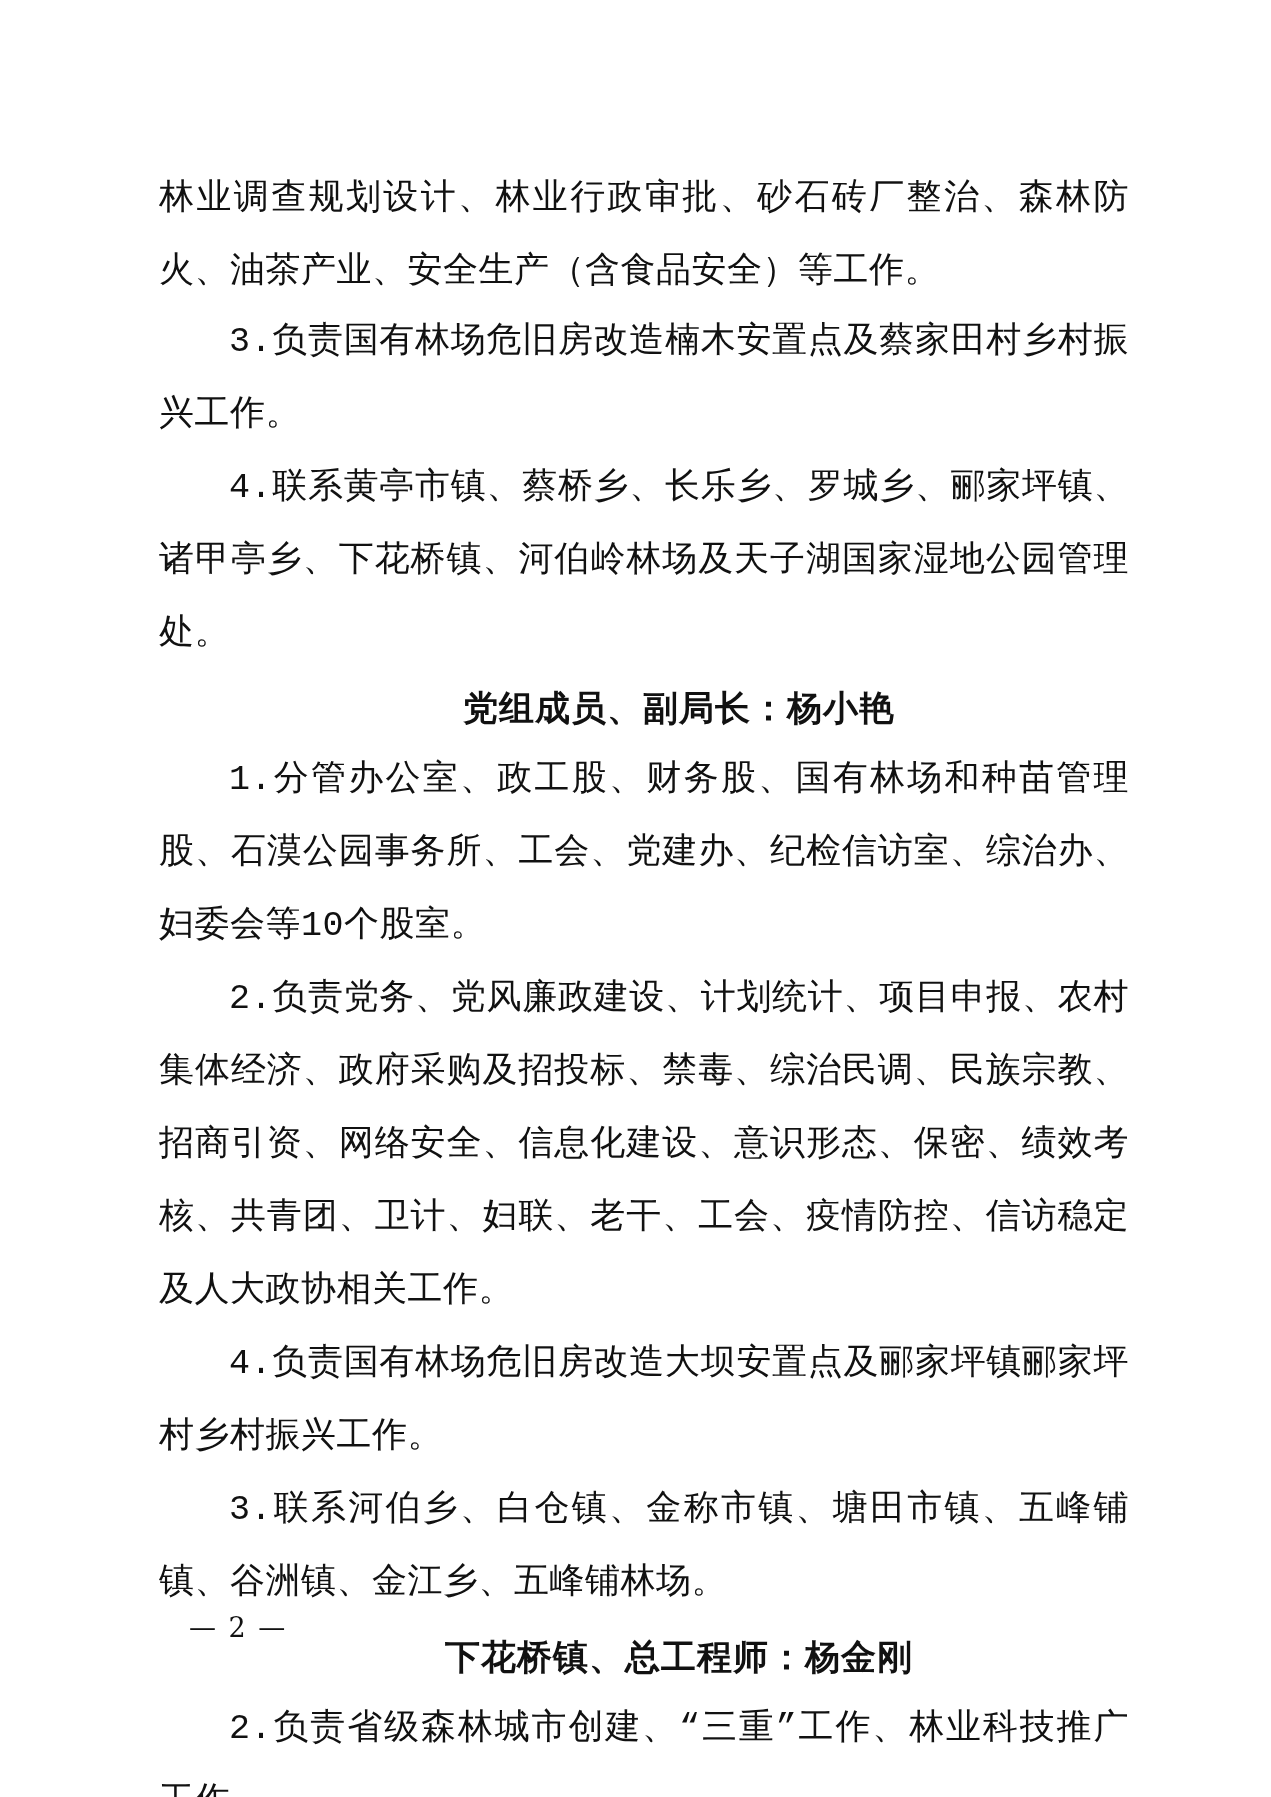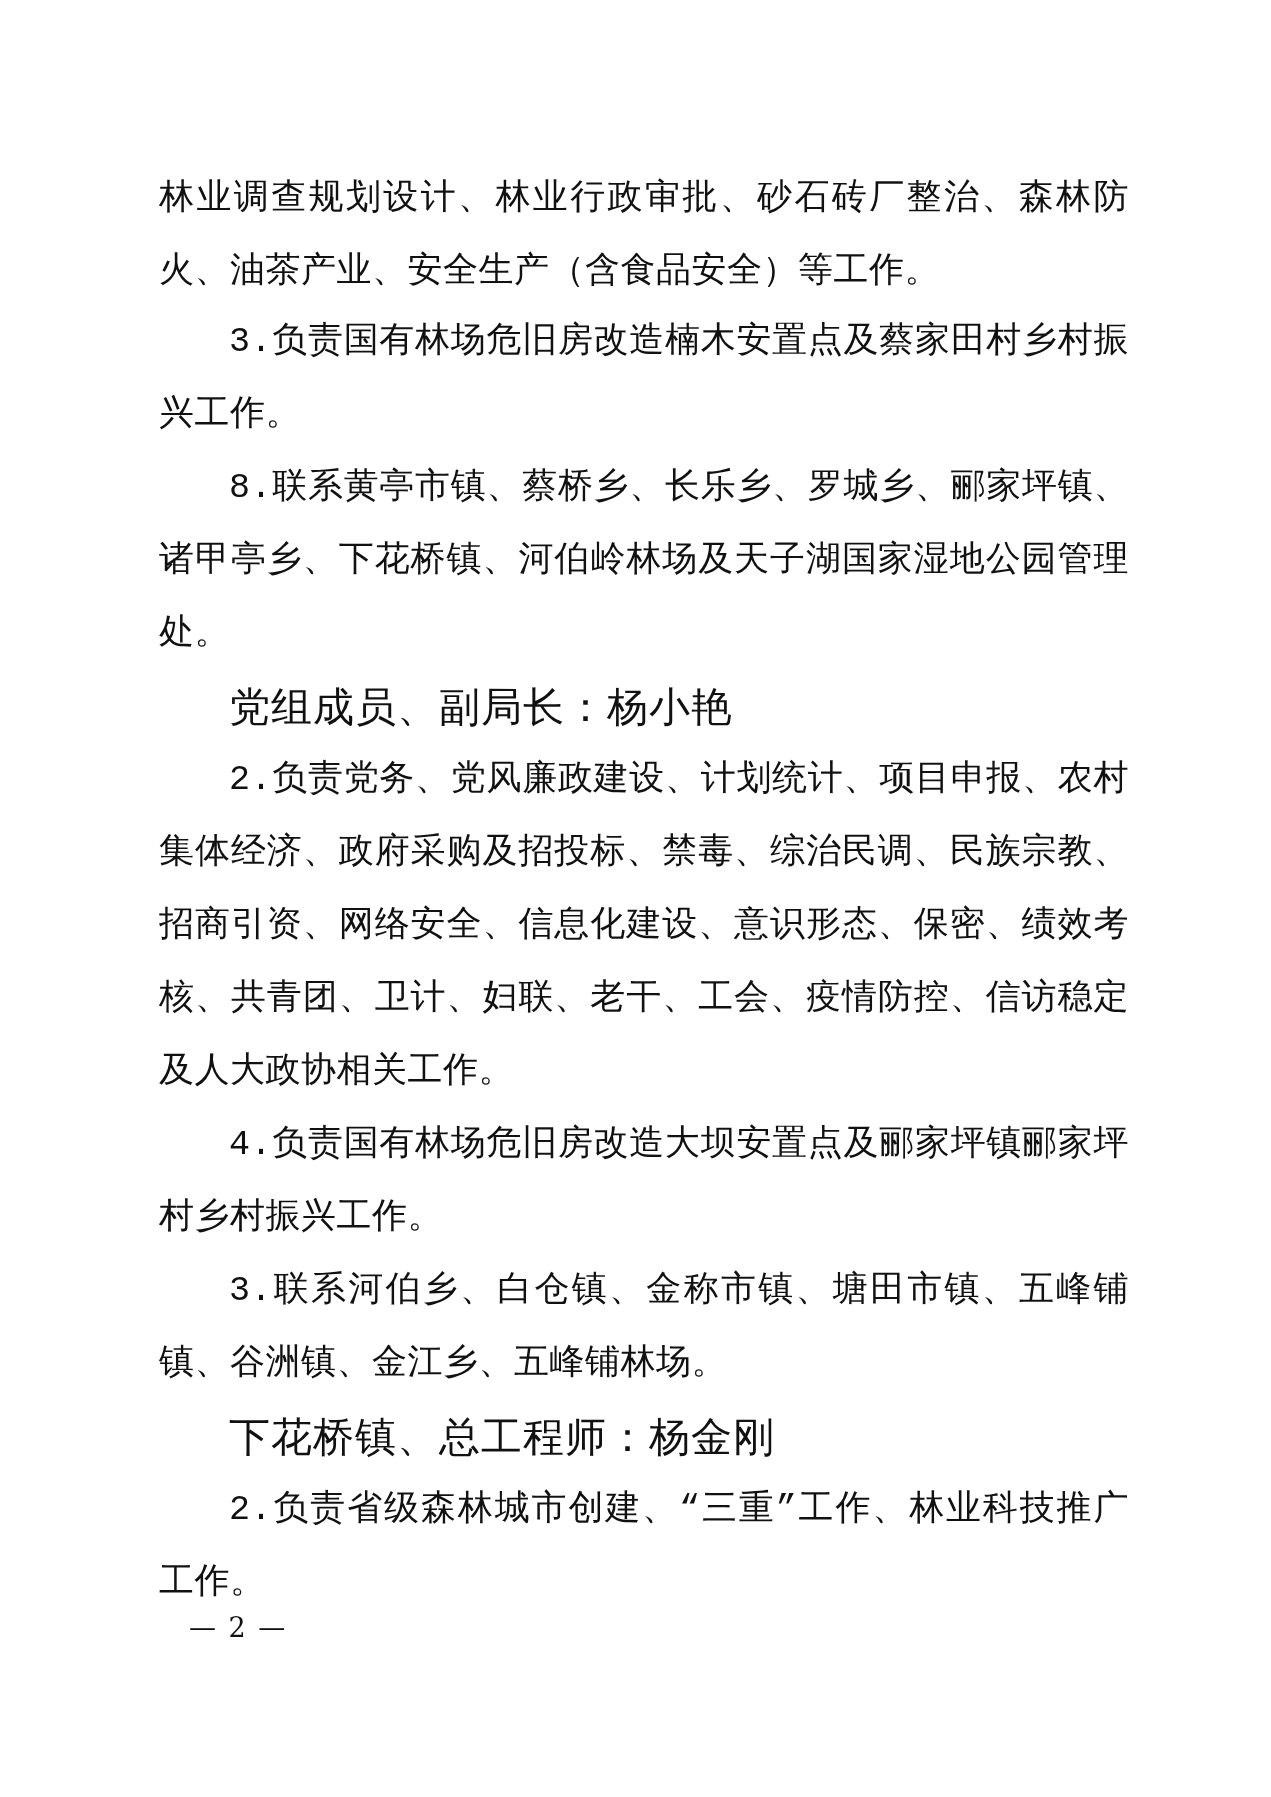--- a/index.html
+++ b/index.html
@@ -35,26 +35,27 @@
     text-align: justify;
     text-justify: inter-ideograph;
     margin: 0;
     white-space: pre-wrap;
   }
   .para.indent {
     text-indent: 70px;
     font-family: Liberation Mono, monospace;
   }
   .heading {
-    font-size: 41px;
+    font-size: 35px;
     line-height: 73px;
-    font-weight: normal;
+    font-weight: bold;
     text-indent: 70px;
     letter-spacing: 1px;
     margin: 0;
+    text-align: center;
   }
   .footer {
     position: absolute;
     left: 150px;
     bottom: 112px;
     width: 970px;
     font-size: 27px;
     color: #111111;
     letter-spacing: 2px;
   }
@@ -65,24 +66,25 @@
 </head>
 <body>
 
 <div class="page">
   <div class="doc-body">
 
     <p class="para">林业调查规划设计、林业行政审批、砂石砖厂整治、森林防火、油茶产业、安全生产（含食品安全）等工作。</p>
 
     <p class="para indent">3.负责国有林场危旧房改造楠木安置点及蔡家田村乡村振兴工作。</p>
 
-    <p class="para indent">8.联系黄亭市镇、蔡桥乡、长乐乡、罗城乡、郦家坪镇、诸甲亭乡、下花桥镇、河伯岭林场及天子湖国家湿地公园管理处。</p>
+    <p class="para indent">4.联系黄亭市镇、蔡桥乡、长乐乡、罗城乡、郦家坪镇、诸甲亭乡、下花桥镇、河伯岭林场及天子湖国家湿地公园管理处。</p>
 
     <p class="heading">党组成员、副局长：杨小艳</p>
 
+    <p class="para indent">1.分管办公室、政工股、财务股、国有林场和种苗管理股、石漠公园事务所、工会、党建办、纪检信访室、综治办、妇委会等10个股室。</p>
 
     <p class="para indent">2.负责党务、党风廉政建设、计划统计、项目申报、农村集体经济、政府采购及招投标、禁毒、综治民调、民族宗教、招商引资、网络安全、信息化建设、意识形态、保密、绩效考核、共青团、卫计、妇联、老干、工会、疫情防控、信访稳定及人大政协相关工作。</p>
 
     <p class="para indent">4.负责国有林场危旧房改造大坝安置点及郦家坪镇郦家坪村乡村振兴工作。</p>
 
     <p class="para indent">3.联系河伯乡、白仓镇、金称市镇、塘田市镇、五峰铺镇、谷洲镇、金江乡、五峰铺林场。</p>
 
     <p class="heading">下花桥镇、总工程师：杨金刚</p>
 
 

